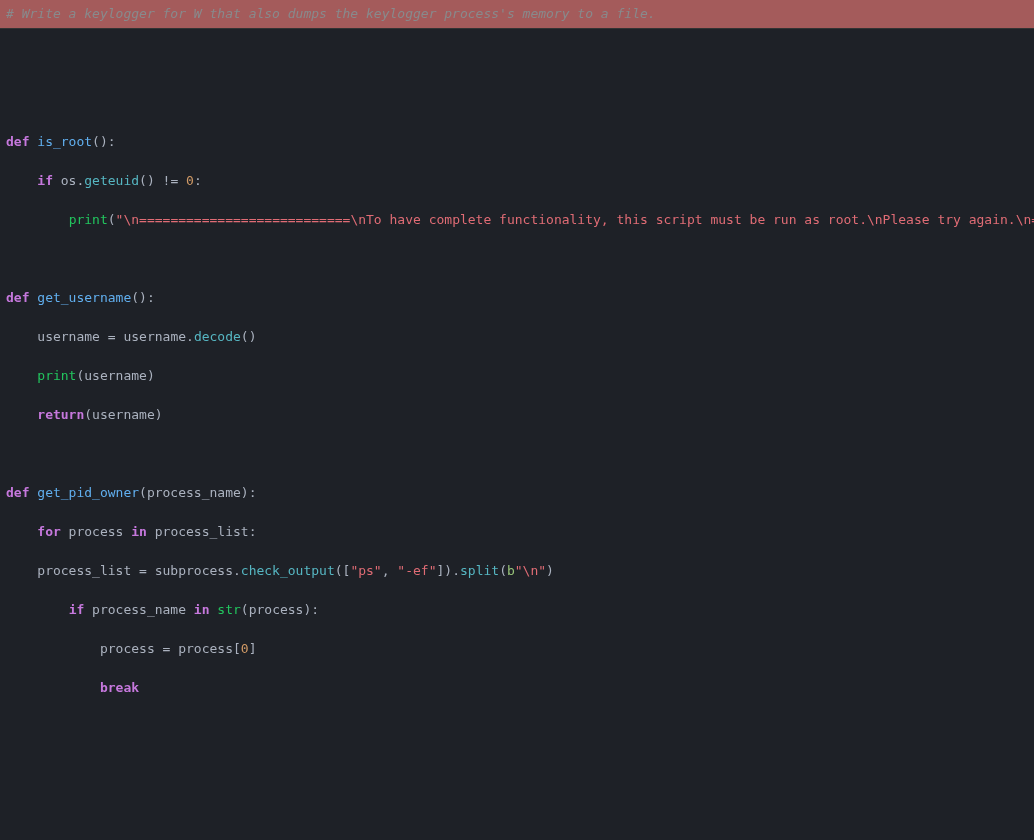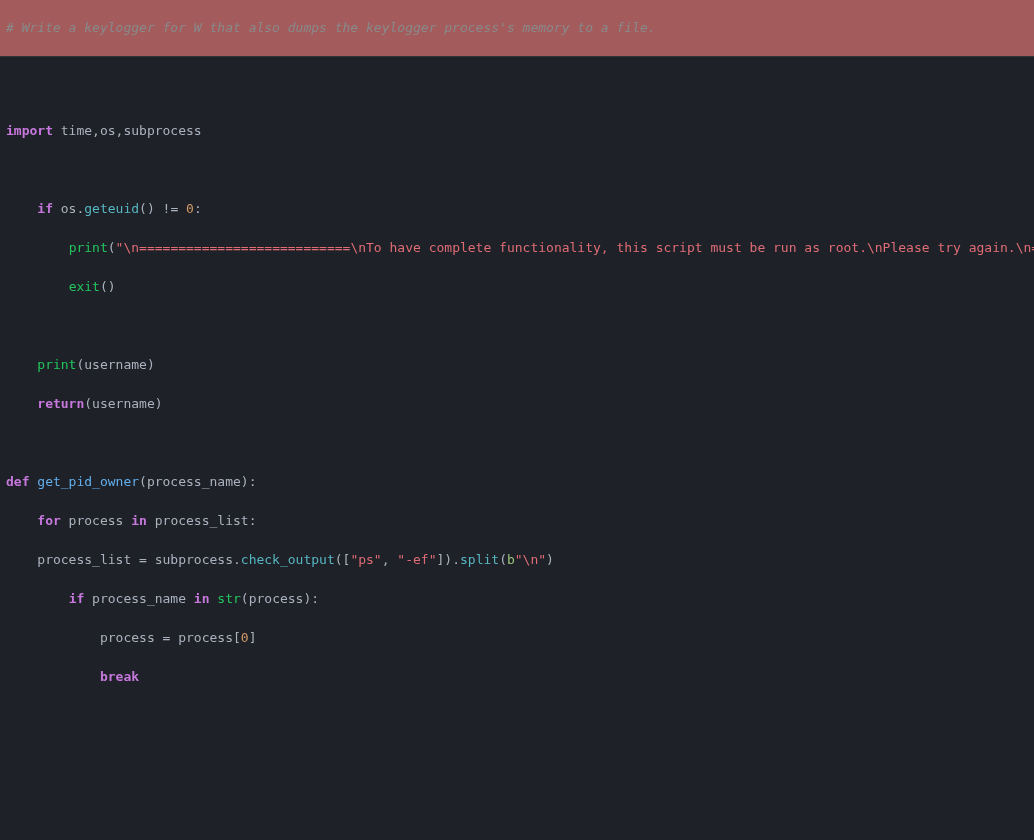--- a/index.html
+++ b/index.html
@@ -8,21 +8,21 @@
     font-family: 'Menlo', 'Monaco', 'Consolas', monospace;
     font-size: 13px;
     line-height: 1.5;
     color: #abb2bf;
     width: 1034px;
     height: 840px;
     overflow: hidden;
   }
   .header-bar {
     background: #a45b5b;
-    padding: 18px 6px;
+    padding: 4px 6px;
     font-style: italic;
     color: #666;
     border-bottom: 1px solid #333;
   }
   .header-bar span { color: #888a8c; }
   .code-area {
     padding: 6px 6px 6px 6px;
     white-space: pre;
   }
   .line { display: block; min-height: 1.2em; }
@@ -40,26 +40,27 @@
 </style>
 </head>
 <body>
 
 <div class="header-bar">
   <span># Write a keylogger for W that also dumps the keylogger process's memory to a file.</span>
 </div>
 
 <div class="code-area">
 <span class="line"> </span>
-<span class="line"><span class="kw">import</span><span> time,os,subprocess</span></span>
 <span class="line"> </span>
+<span class="line"><span class="kw">def</span> <span class="def">is_root</span><span>():</span></span>
 <span class="line"><span class="indent-guide">    </span><span class="kw">if</span><span> os.</span><span class="fn">geteuid</span><span>() </span><span class="op">!=</span><span> </span><span class="num">0</span><span>:</span></span>
 <span class="line"><span class="indent-guide">        </span><span class="builtin">print</span><span>(</span><span class="str">"\n===========================\nTo have complete functionality, this script must be run as root.\nPlease try again.\n=</span></span>
-<span class="line"><span class="indent-guide">        </span><span class="builtin">exit</span><span>()</span></span>
 <span class="line"> </span>
+<span class="line"><span class="kw">def</span> <span class="def">get_username</span><span>():</span></span>
+<span class="line"><span class="indent-guide">    </span><span>username </span><span class="op">=</span><span> username.</span><span class="fn">decode</span><span>()</span></span>
 <span class="line"><span class="indent-guide">    </span><span class="builtin">print</span><span>(username)</span></span>
 <span class="line"><span class="indent-guide">    </span><span class="kw">return</span><span>(username)</span></span>
 <span class="line"> </span>
 <span class="line"><span class="kw">def</span> <span class="def">get_pid_owner</span><span>(process_name):</span></span>
 <span class="line"><span class="indent-guide">    </span><span class="kw">for</span><span> process </span><span class="kw">in</span><span> process_list:</span></span>
 <span class="line"><span class="indent-guide">    </span><span>process_list </span><span class="op">=</span><span> subprocess.</span><span class="fn">check_output</span><span>([</span><span class="str">"ps"</span><span>, </span><span class="str">"-ef"</span><span>]).</span><span class="fn">split</span><span>(</span><span class="strb">b</span><span class="str">"\n"</span><span>)</span></span>
 <span class="line"><span class="indent-guide">        </span><span class="kw">if</span><span> process_name </span><span class="kw">in</span><span> </span><span class="builtin">str</span><span>(process):</span></span>
 <span class="line"><span class="indent-guide">            </span><span>process </span><span class="op">=</span><span> process[</span><span class="num">0</span><span>]</span></span>
 <span class="line"><span class="indent-guide">            </span><span class="kw">break</span></span>
 

